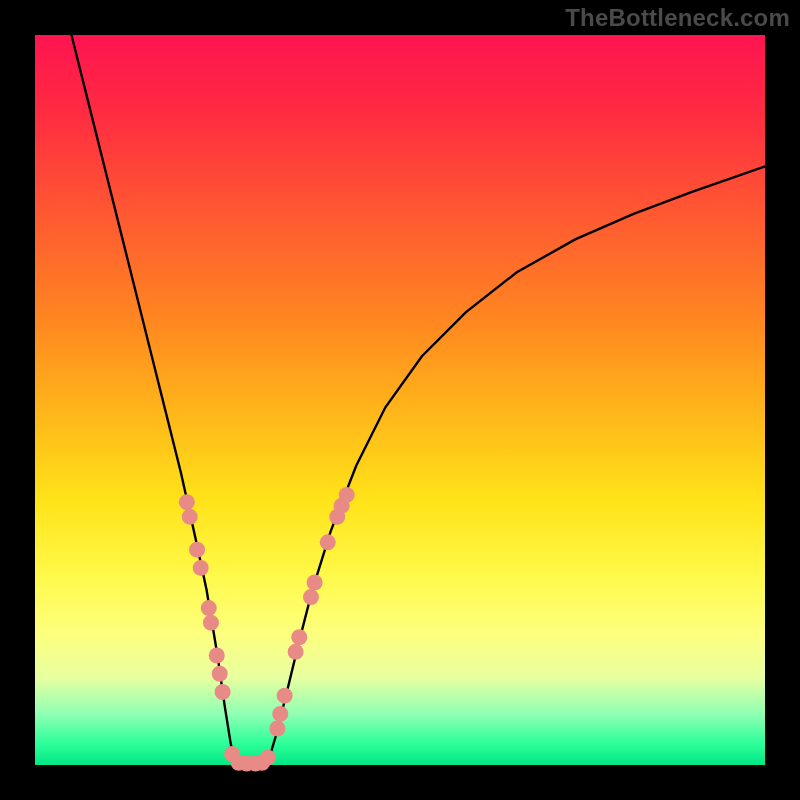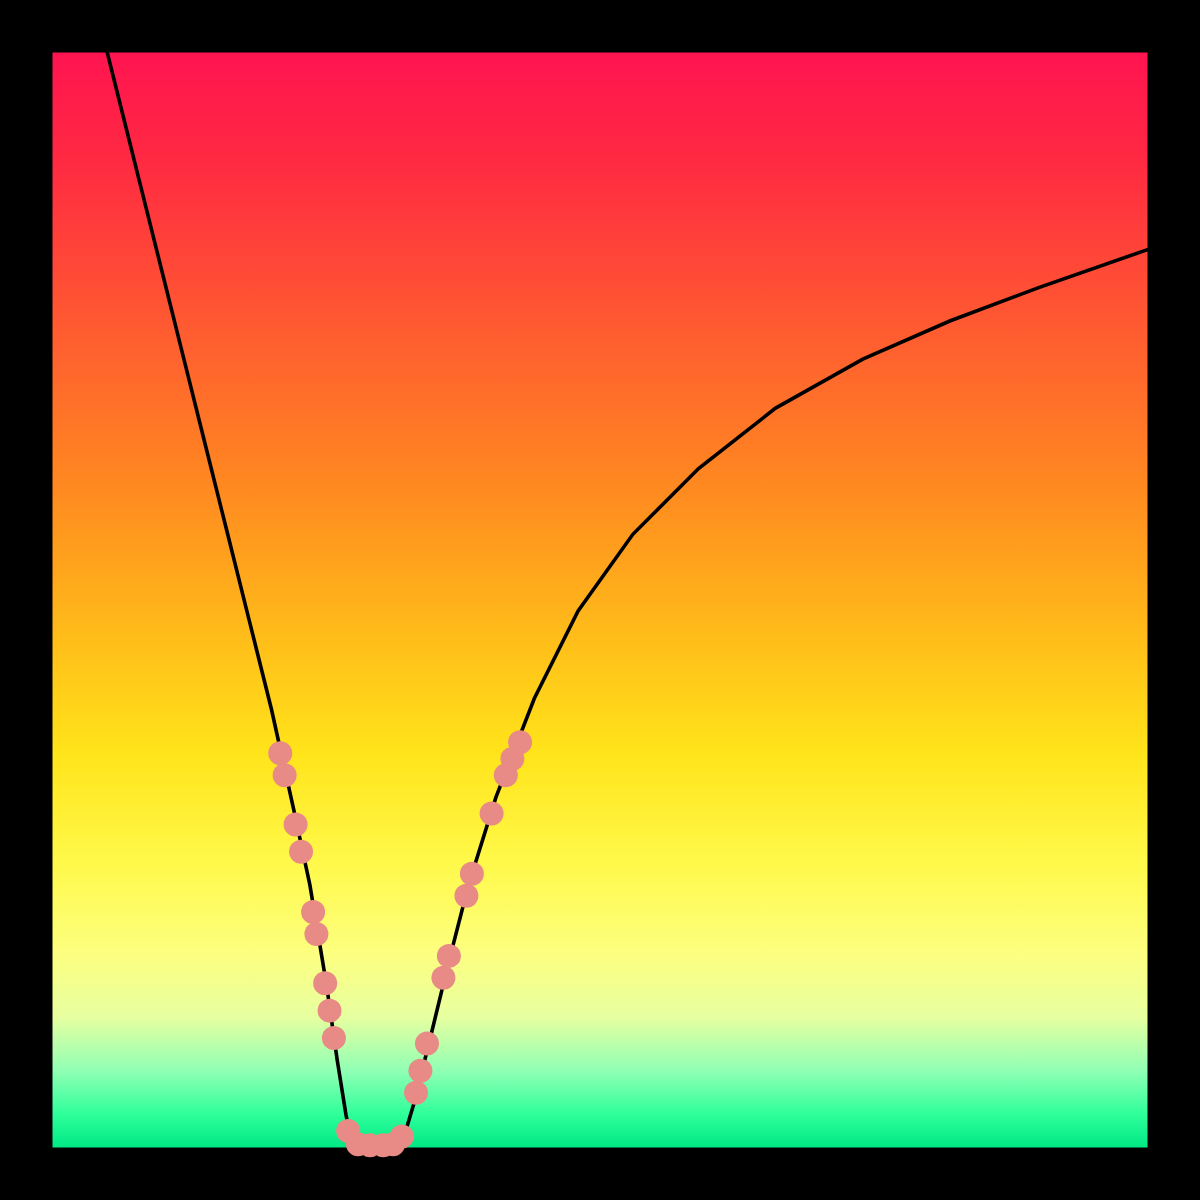--- a/index.html
+++ b/index.html
@@ -65,20 +65,21 @@
   }
   .marker {
     fill: #e88a85;
     stroke: none;
   }
 </style>
 </head>
 <body>
 
 <div class="frame">
+  <div class="watermark">TheBottleneck.com</div>
 
   <div class="plot-area"></div>
 
   <svg class="overlay" viewBox="0 0 730 730" preserveAspectRatio="none">
     <g>
         <path d="M36.50 0.00 L58.40 87.60 L73.00 146.00 L87.60 204.40 L102.20 262.80 L116.80 321.20 L131.40 379.60 L146.00 438.00 L160.60 503.70 L171.55 554.80 L182.50 620.50 L189.80 671.60 L195.64 708.10 L200.02 730.00" class="curve"></path>
         <path d="M200.02 730.00 L232.14 730.00" class="curve"></path>
         <path d="M232.14 730.00 L240.90 700.80 L251.85 657.00 L264.26 605.90 L277.40 554.80 L295.65 496.40 L321.20 430.70 L350.40 372.30 L386.90 321.20 L430.70 277.40 L481.80 237.25 L540.20 204.40 L598.60 178.85 L657.00 156.95 L730.00 131.40" class="curve"></path>
       </g>
     <g>

